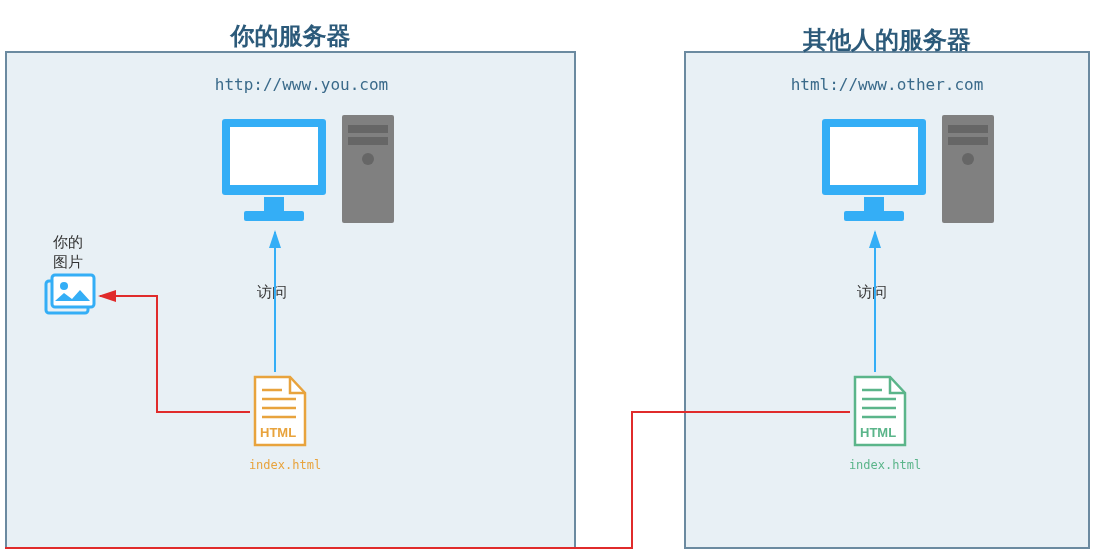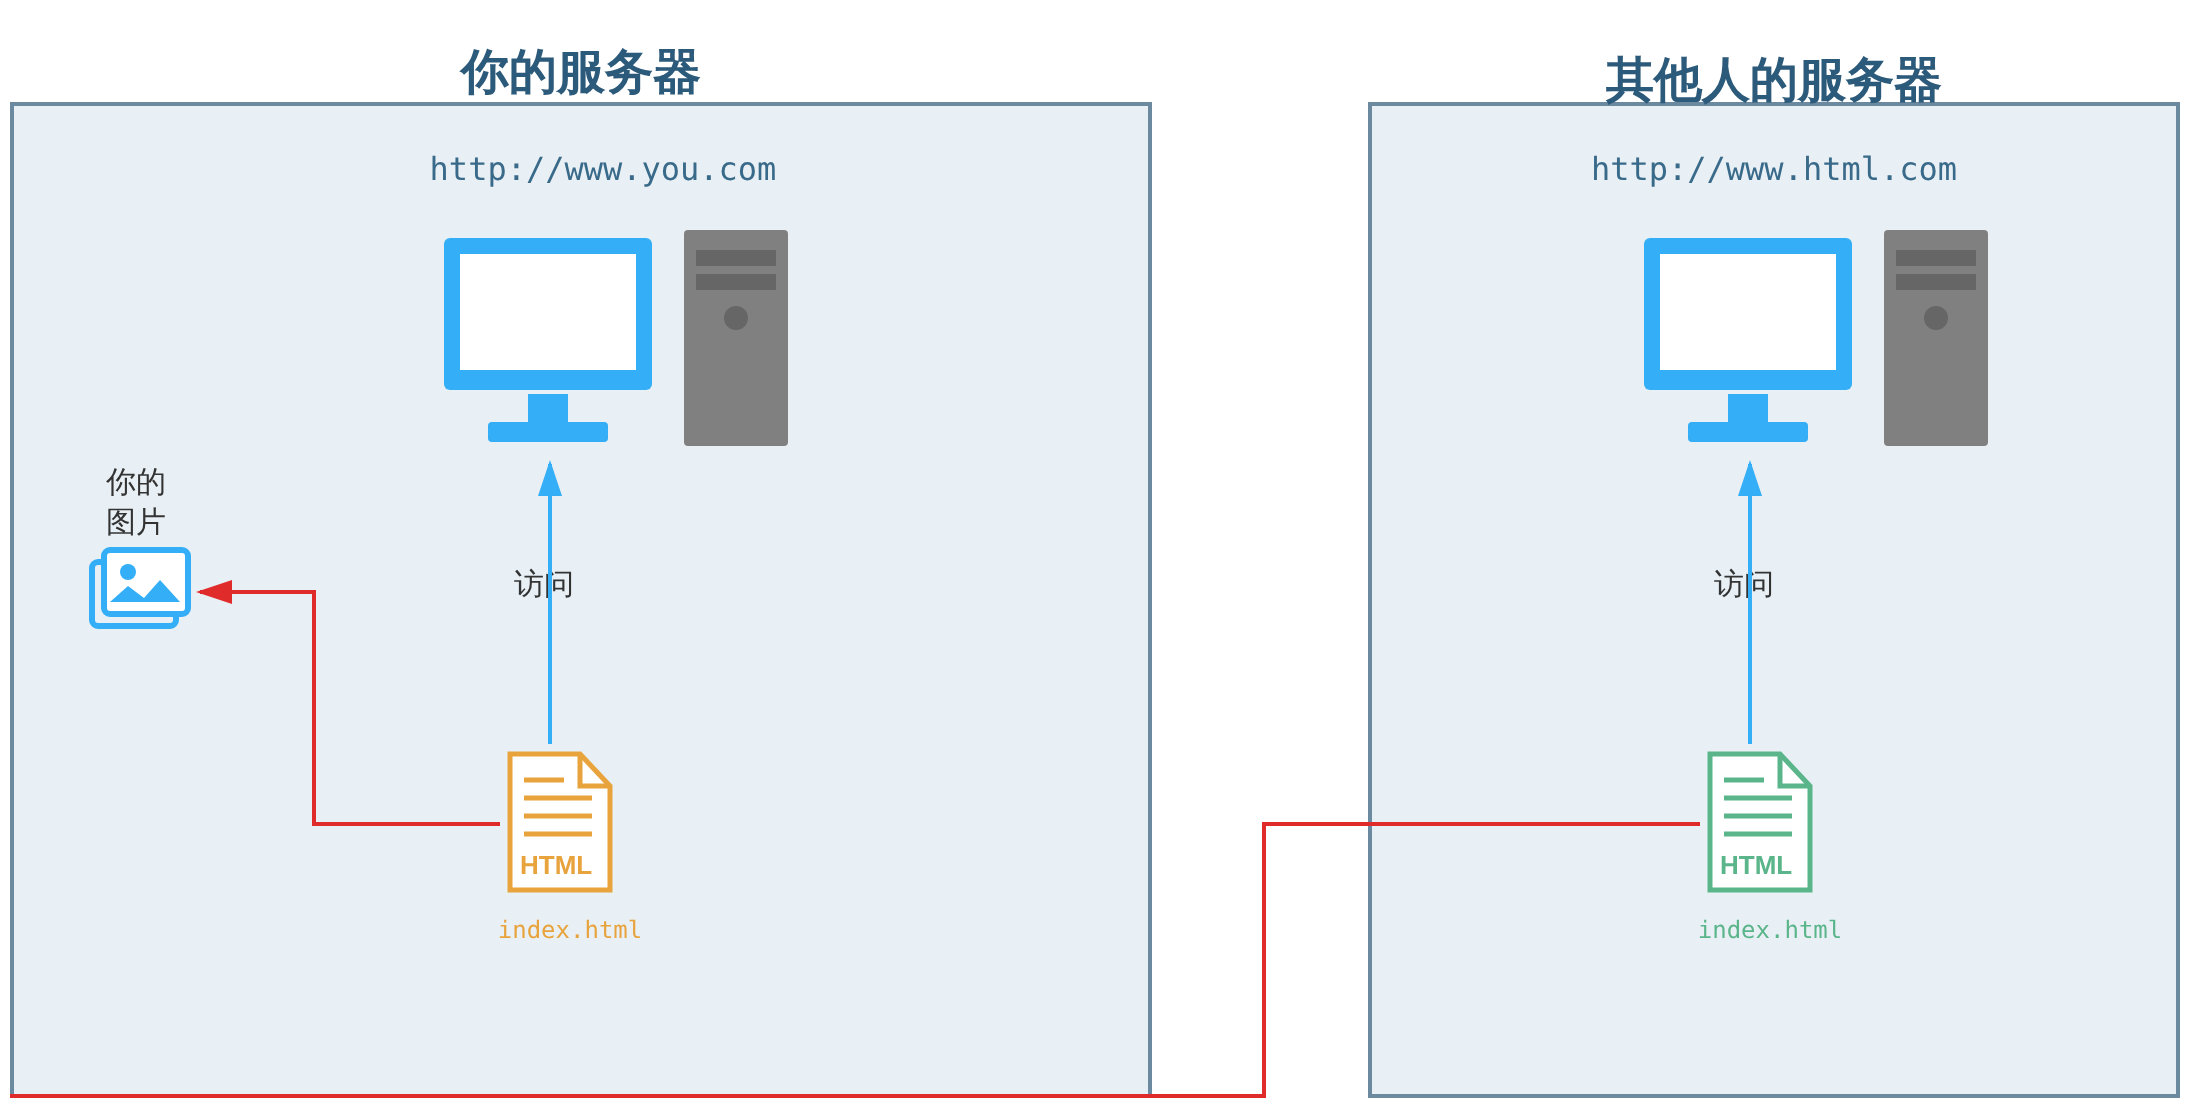--- a/index.html
+++ b/index.html
@@ -13,21 +13,21 @@
   </style>
 </head>
 <body>
 
 <div class="server-box" style="left:5px; top:51px; width:571px; height:498px;"></div>
 <div class="server-title" style="left:5px; top:20px; width:571px;">你的服务器</div>
 <div class="url-text" style="left:5px; top:75px; width:571px;margin-left:11px;">http://www.you.com</div>
 
 <div class="server-box" style="left:684px; top:51px; width:406px; height:498px;"></div>
 <div class="server-title" style="left:684px; top:24px; width:406px;">其他人的服务器</div>
-<div class="url-text" style="left:684px; top:75px; width:406px;">http://www.html.com</div>
+<div class="url-text" style="left:684px; top:75px; width:406px;">html://www.other.com</div>
 
 <svg style="left:220px; top:115px; width:180px; height:130px;">
 
   <rect x="2" y="4" width="104" height="76" fill="#34aef6" rx="3"></rect>
   <rect x="10" y="12" width="88" height="58" fill="#fff"></rect>
   <rect x="44" y="82" width="20" height="14" fill="#34aef6"></rect>
   <rect x="24" y="96" width="60" height="10" fill="#34aef6" rx="2"></rect>
 
   <rect x="122" y="0" width="52" height="108" fill="#808080" rx="2"></rect>
   <rect x="128" y="10" width="40" height="8" fill="#666"></rect>

